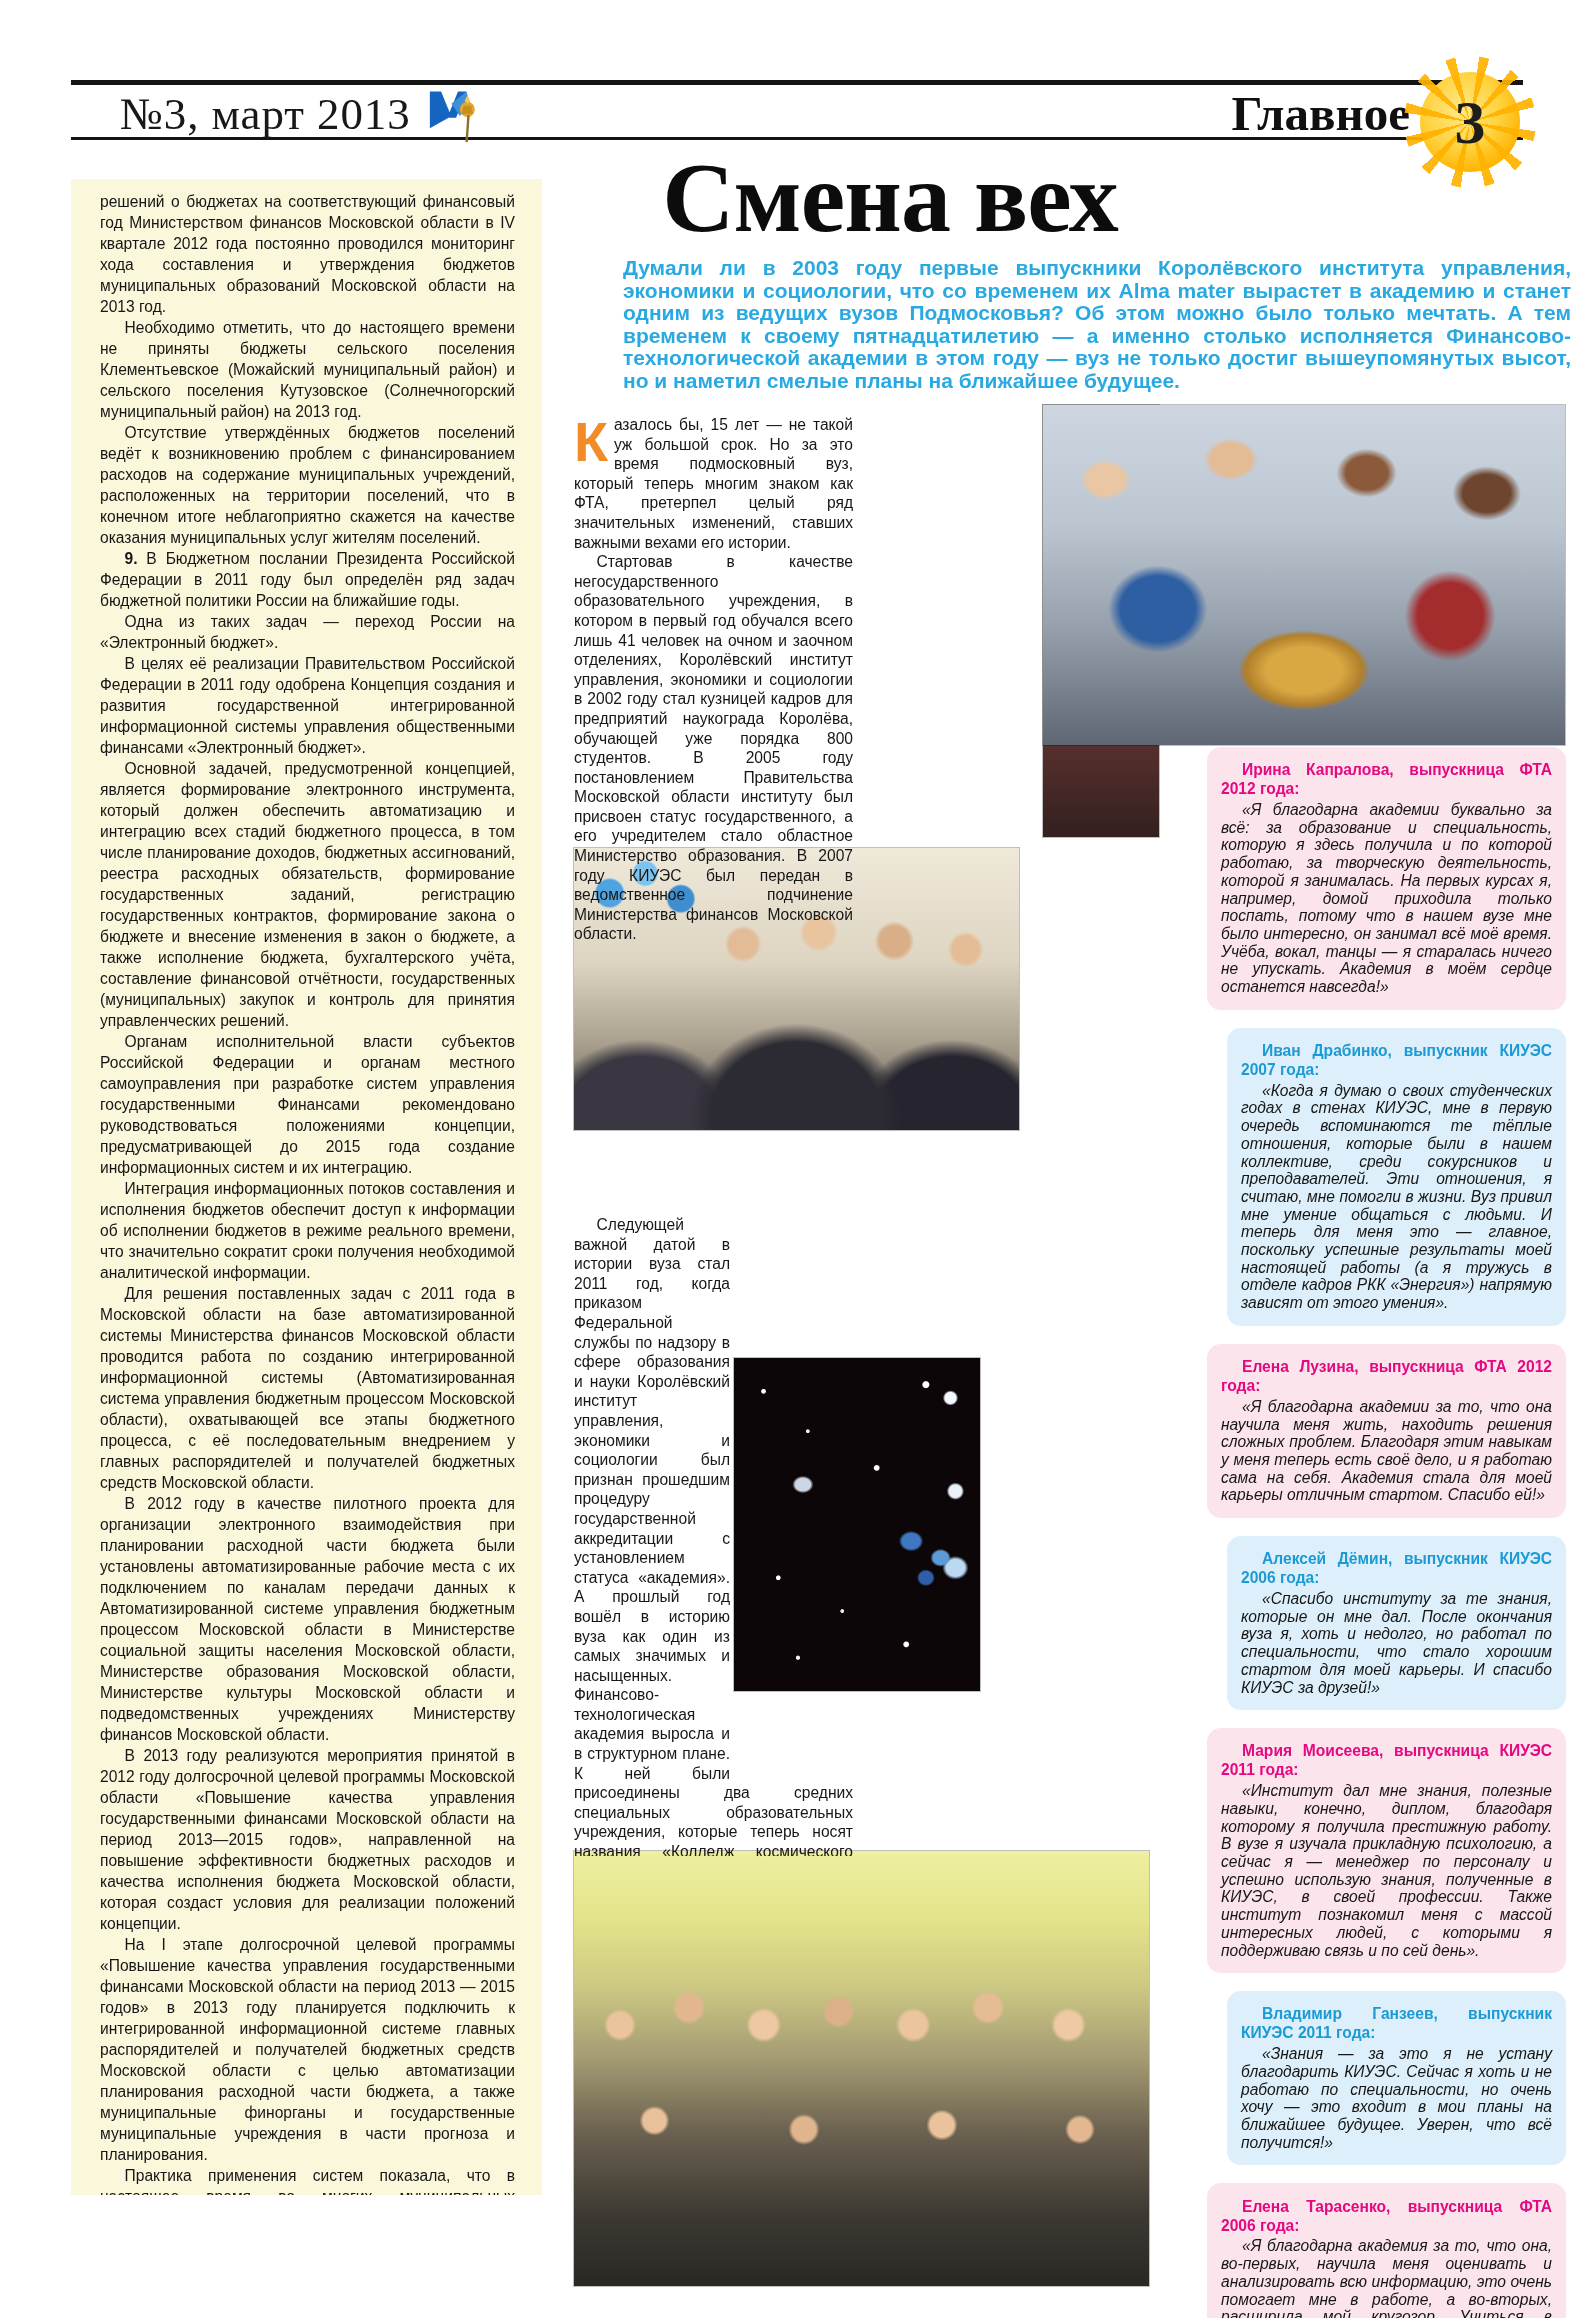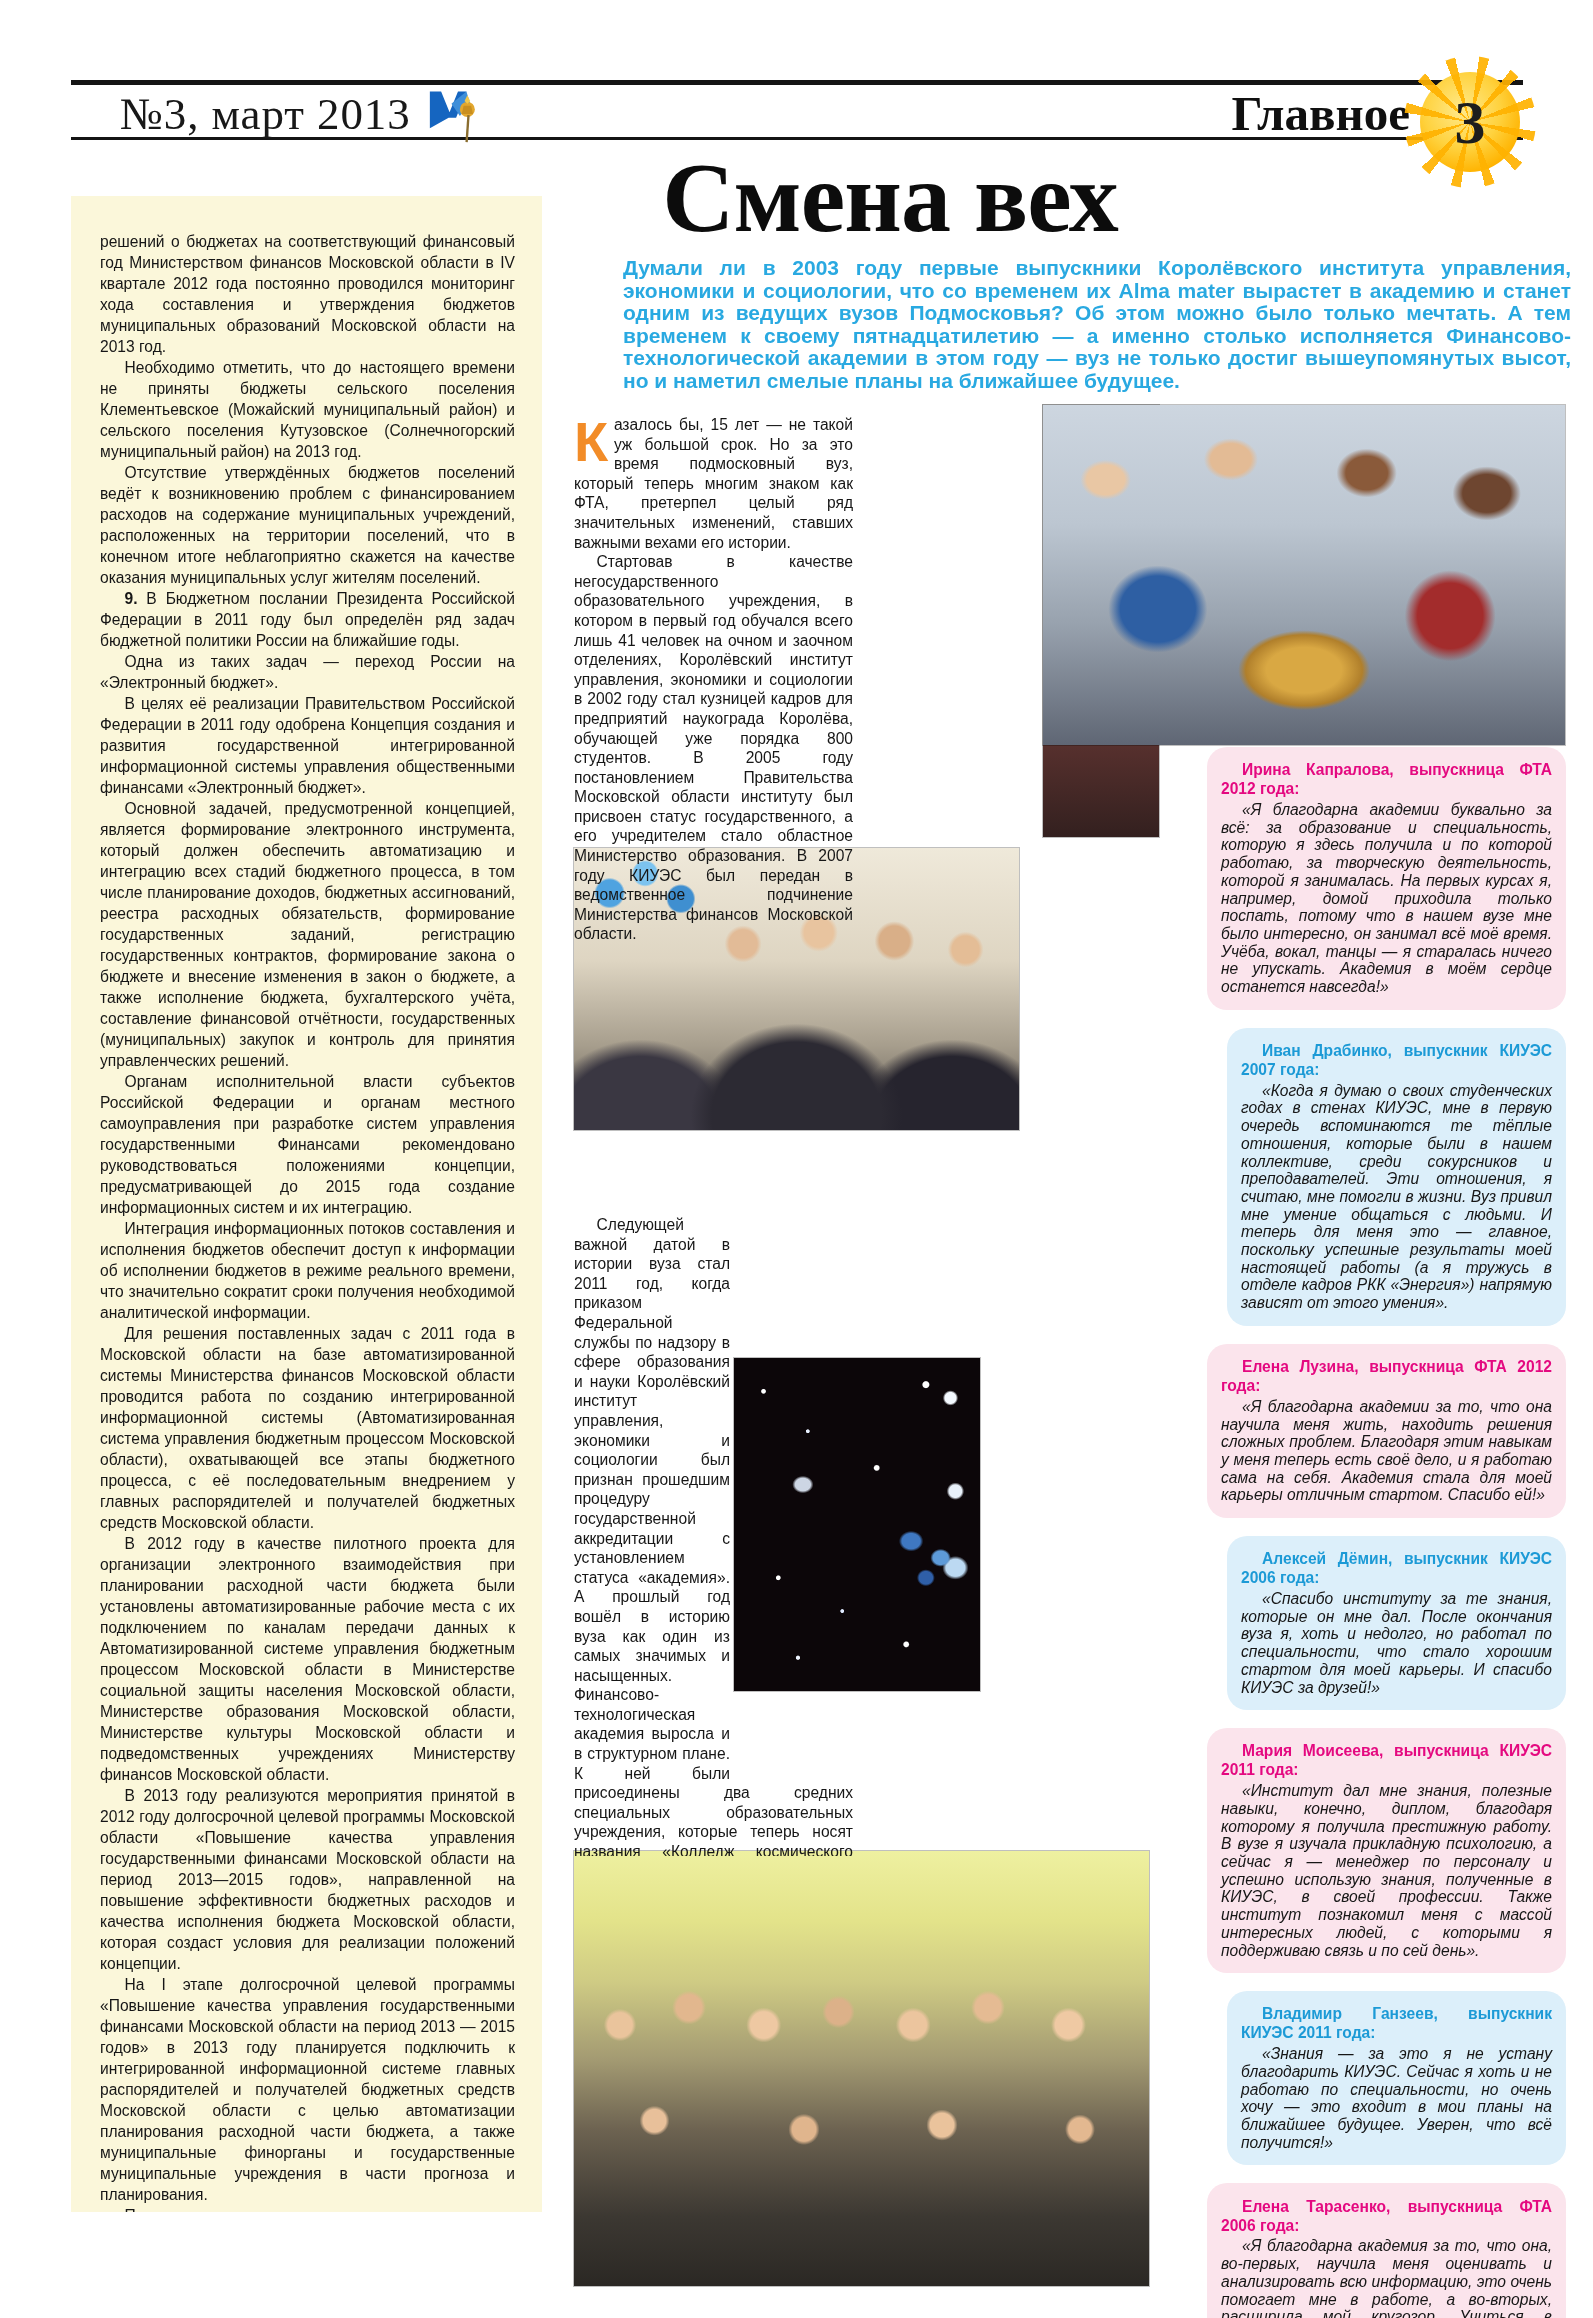--- a/index.html
+++ b/index.html
@@ -25,22 +25,22 @@
        background:repeating-conic-gradient(from 8deg,rgba(255,178,0,.92) 0deg 9deg,rgba(255,178,0,0) 9deg 30deg);}
   .sun .num{font-family:"Liberation Serif",serif;font-weight:bold;font-size:62px;color:#1d1d1d;}
 
   
   .headline{position:absolute;left:574px;top:150px;width:632px;text-align:center;
        font-family:"Liberation Serif",serif;font-weight:bold;font-size:100px;line-height:.95;color:#0c0c0c;letter-spacing:-0.9px;}
   .lead{position:absolute;left:623px;top:257px;width:948px;font-weight:bold;font-size:21px;line-height:22.6px;
        color:var(--c-accent_blue);text-align:justify;}
 
   
-  .left-art{position:absolute;left:71px;top:196px;width:471px;height:2016px;background:var(--c-yellow_bg);
-       padding:35px 27px 19px 29px;font-size:15.6px;line-height:21px;text-align:justify;overflow:hidden;}
+  .left-art{position:absolute;left:71px;top:179px;width:471px;height:2016px;background:var(--c-yellow_bg);
+       padding:12px 27px 19px 29px;font-size:15.6px;line-height:21px;text-align:justify;overflow:hidden;}
   .left-art p{text-indent:24.5px;}
   .left-art p.noind{text-indent:0;}
 
   
   .colA{position:absolute;left:574px;top:415px;width:279px;height:1441px;font-size:15.6px;line-height:19.6px;text-align:justify;overflow:hidden;}
   .colB{position:absolute;left:878px;top:415px;width:326px;height:1438px;font-size:16.5px;line-height:20px;text-align:justify;overflow:hidden;}
   .colA p,.colB p{text-indent:22.6px;}
   .colA p.first,.colB p.cont{text-indent:0;}
   .dropcap{float:left;font-weight:bold;font-size:56px;line-height:.82;color:var(--c-orange);padding:3.8px 5.7px 0 0;}
   .sp-p2{height:271px;}
@@ -107,21 +107,21 @@
       radial-gradient(25.5px 25.5px at 72% 36%,#e5bb93 0 50%,transparent 66%),
       radial-gradient(26.4px 26.4px at 86% 40%,#efc9a3 0 50%,transparent 66%),
       radial-gradient(22.6px 22.6px at 14% 62%,#e8c09a 0 50%,transparent 66%),
       radial-gradient(23.6px 23.6px at 40% 64%,#e0b58d 0 50%,transparent 66%),
       radial-gradient(23.6px 23.6px at 64% 63%,#eac39c 0 50%,transparent 66%),
       radial-gradient(22.6px 22.6px at 88% 64%,#e3b890 0 50%,transparent 66%),
       linear-gradient(180deg,#eef0a0 0%,#e3e38a 16%,#cfcb84 30%,#a39a72 48%,#6d6351 64%,#3c3832 84%,#2b2824 100%);}
 
   
   .sidebar{position:absolute;left:1207px;top:747px;width:359px;display:flex;flex-direction:column;gap:18px;}
-  .card{border-radius:20px;padding:13.2px 14px 14px 14px;font-size:15.6px;line-height:17.7px;text-align:justify;}
+  .card{border-radius:14px;padding:13.2px 14px 14px 14px;font-size:15.6px;line-height:17.7px;text-align:justify;}
   .card.pink{background:var(--c-pink_bg);}
   .card.blue{background:var(--c-blue_bg);margin-left:20px;}
   .card .hd{font-weight:bold;font-style:normal;text-indent:21px;line-height:19px;margin-bottom:2.8px;}
   .card.pink .hd{color:var(--c-magenta);}
   .card.blue .hd{color:var(--c-blue_header);}
   .card .bd{font-style:italic;text-indent:21px;}
 </style>
 </head>
 <body>
 

